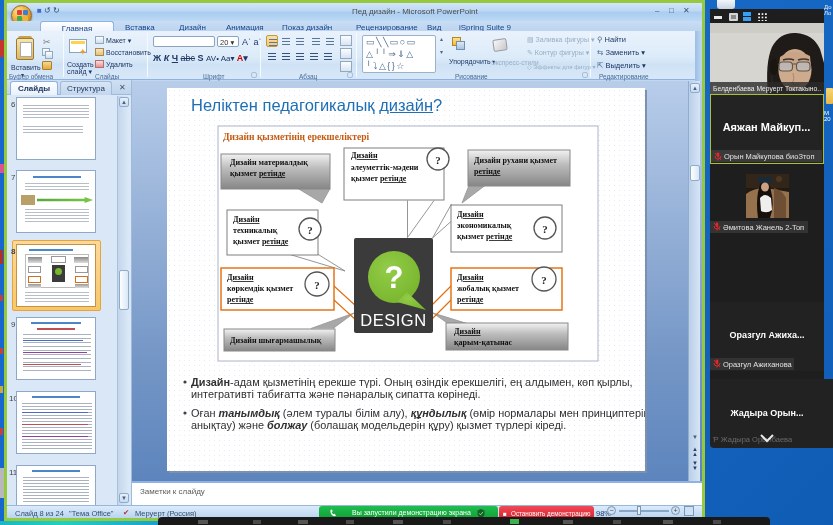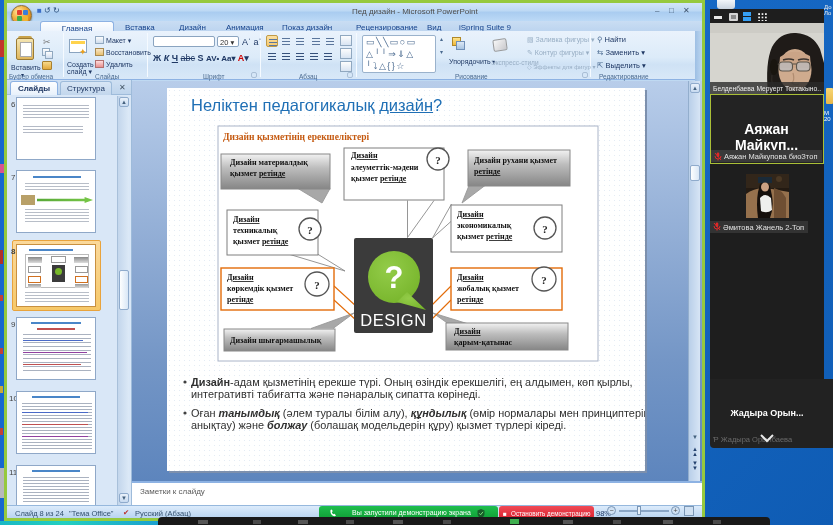--- a/index.html
+++ b/index.html
@@ -84,21 +84,21 @@
     <div class="abs" style="left:99px;top:6px;color:#1f3864;font-size:7px;">Макет ▾</div>
     <div class="abs" style="left:88px;top:17px;width:9px;height:8px;background:linear-gradient(#f8e6c8,#e8c070);border:1px solid #a88a50;"></div>
     <div class="abs" style="left:99px;top:18px;color:#1f3864;font-size:7px;">Восстановить</div>
     <div class="abs" style="left:88px;top:29px;width:9px;height:8px;background:linear-gradient(#fdd,#e89090);border:1px solid #b07070;"></div>
     <div class="abs" style="left:99px;top:30px;color:#1f3864;font-size:7px;">Удалить</div>
     <div class="abs" style="left:88px;top:42px;color:#4a6a90;font-size:6.5px;">Слайды</div>
 
     <div class="abs" style="left:146px;top:5px;width:62px;height:11px;background:#fff;border:1px solid #8aa4c0;border-radius:2px;"></div>
     <div class="abs" style="left:210px;top:5px;width:22px;height:11px;background:#fff;border:1px solid #8aa4c0;border-radius:2px;color:#333;padding:1px 2px;">20 ▾</div>
     <div class="abs" style="left:235px;top:6px;color:#1f3864;font-size:9px;">Aˈ aˈ</div>
-    <div class="abs" style="left:146px;top:22px;color:#1f3864;font-size:9px;font-weight:bold;">Ж <span style="font-style:italic">К</span> <span style="text-decoration:underline">Ч</span> <span style="text-decoration:line-through;font-weight:normal">abc</span> S <span style="font-weight:bold;font-size:8px">AV• Aa▾</span> <span style="color:#c00">A</span>▾</div>
+    <div class="abs" style="left:146px;top:22px;color:#1f3864;font-size:9px;font-weight:bold;">Ж <span style="font-style:italic">К</span> <span style="text-decoration:underline">Ч</span> <span style="text-decoration:line-through;font-weight:normal">abc</span> S <span style="font-weight:normal;font-size:8px">AV• Aa▾</span> <span style="color:#c00">A</span>▾</div>
     <div class="abs" style="left:196px;top:42px;color:#4a6a90;font-size:6.5px;">Шрифт</div>
     <div class="abs" style="left:244px;top:41px;width:6px;height:6px;border:1px solid #aabfd6;border-radius:2px;"></div>
 
     <div class="abs" style="left:259px;top:4px;width:12px;height:12px;background:linear-gradient(#fce0a2,#f6c96e);border:1px solid #c09a46;border-radius:2px;">
           <div class="abs" style="left:2px;top:3px;width:8px;height:7px;background:repeating-linear-gradient(#5b769c 0 1px,transparent 1px 3px);"></div>
         </div>
     <div class="abs" style="left:273px;top:4px;width:12px;height:12px;border-radius:2px;">
           <div class="abs" style="left:2px;top:3px;width:8px;height:7px;background:repeating-linear-gradient(#5b769c 0 1px,transparent 1px 3px);"></div>
         </div>
     <div class="abs" style="left:287px;top:4px;width:12px;height:12px;border-radius:2px;">
@@ -345,21 +345,21 @@
   </div>
 
   <div class="abs" style="left:125px;top:478px;width:570px;height:24px;background:#fff;border-top:2px solid #8db2e3;">
     <div class="abs" style="left:8px;top:4px;font-size:8px;color:#5a5a5a;">Заметки к слайду</div>
   </div>
 
   <div class="abs" style="left:0;top:502px;width:695px;height:13px;background:linear-gradient(#dcebfb,#b9d4f0);border-top:1px solid #96b8dd;font-size:7.5px;color:#33506e;">
     <div class="abs" style="left:8px;top:3px;">Слайд 8 из 24</div>
     <div class="abs" style="left:62px;top:3px;">"Тема Office"</div>
     <div class="abs" style="left:116px;top:2px;color:#b33;">✔</div>
-    <div class="abs" style="left:128px;top:3px;">Русский (Абзац)</div>
+    <div class="abs" style="left:128px;top:3px;">Меруерт (Россия)</div>
     <div class="abs" style="left:589px;top:3px;color:#1f3864;">98%</div>
   </div>
 </div>
 
 <div class="abs" style="left:319px;top:506px;width:179px;height:13px;background:linear-gradient(#1fbf4e,#0f9e35);border-radius:3px;color:#fff;font-size:7px;">
   <svg class="abs" style="left:10px;top:3px;" width="8" height="8" viewBox="0 0 8 8">
         <path d="M1.5 1 Q1 4.5 3.5 6.5 Q5.5 8 7 6.5 L5.5 4.8 L4.3 5.3 Q3 4.3 2.8 3 L3.8 2.2 L2.8 0.5 Z" fill="#fff"></path>
       </svg>
   <span class="abs" style="left:33px;top:3px;">Вы запустили демонстрацию экрана</span>
   <svg class="abs" style="left:158px;top:2.5px;" width="8" height="9" viewBox="0 0 8 9">
@@ -403,29 +403,29 @@
     <path d="M82.5 41 L86.5 41" stroke="#5d564c" stroke-width="1.1"></path>
     <path d="M64 42 L69 41" stroke="#5d564c" stroke-width="1"></path>
     <path d="M83 50 Q85 57 82 60 Q85 63 89 61" stroke="#b08c70" stroke-width="1.2" fill="none"></path>
     <path d="M62 52 Q60 62 68 68" stroke="#2b2622" stroke-width="1.6" fill="none"></path>
     <ellipse cx="64" cy="44" rx="4" ry="8" fill="#19150f"></ellipse>
     <rect y="59" width="114" height="12" fill="rgba(42,42,42,0.8)"></rect>
     <text x="3" y="68" font-size="8" fill="#ededed" font-family="Liberation Sans,sans-serif" textLength="108" lengthAdjust="spacingAndGlyphs">Белденбаева Меруерт Токтакыно..</text>
   </svg>
 
   <div class="abs" style="left:0;top:85px;width:114px;height:70px;background:#232323;border:1.5px solid #aabf37;">
-    <div class="abs" style="left:0;top:26px;width:111px;text-align:center;font-size:14px;font-weight:bold;color:#fff;">Аяжан  Майкуп...</div>
+    <div class="abs" style="left:0;top:26px;width:111px;text-align:center;font-size:11px;font-weight:bold;color:#fff;">Аяжан  Майкуп...</div>
     <div class="abs" style="left:0;top:55px;width:111px;height:12px;background:#3a3a3a;">
       <svg class="abs" style="left:3px;top:2px;" width="8" height="9" viewBox="0 0 8 9">
             <rect x="2.7" y="0.5" width="2.6" height="4.5" rx="1.3" fill="#e02828"></rect>
             <path d="M1 4 Q1 7 4 7 Q7 7 7 4" stroke="#e02828" stroke-width="1" fill="none"></path>
             <path d="M4 7 L4 8.5" stroke="#e02828" stroke-width="1"></path>
             <path d="M1 1 L7 8" stroke="#e02828" stroke-width="1"></path>
           </svg>
-      <span class="abs" style="left:13px;top:2px;font-size:7.5px;color:#e2e2e2;">Аяжан Майкупова биоЗтоп</span>
+      <span class="abs" style="left:13px;top:2px;font-size:7.5px;color:#e2e2e2;">Орын Майкупова биоЗтоп</span>
     </div>
   </div>
 
   <div class="abs" style="left:0;top:155px;width:114px;height:69px;background:#1e1e1e;">
     <svg class="abs" style="left:36px;top:10px;" width="43" height="44" viewBox="0 0 43 44">
       <rect width="43" height="44" fill="#231a12"></rect>
       <rect y="0" width="43" height="14" fill="#32261a"></rect>
       <rect x="12" y="3" width="14" height="6" fill="#1a2a38"></rect>
       <circle cx="33" cy="5" r="3" fill="#4a3824"></circle>
       <path d="M0 20 Q10 12 26 15 L43 18 L43 44 L0 44 Z" fill="#96714d"></path>
@@ -439,20 +439,32 @@
             <rect x="2.7" y="0.5" width="2.6" height="4.5" rx="1.3" fill="#e02828"></rect>
             <path d="M1 4 Q1 7 4 7 Q7 7 7 4" stroke="#e02828" stroke-width="1" fill="none"></path>
             <path d="M4 7 L4 8.5" stroke="#e02828" stroke-width="1"></path>
             <path d="M1 1 L7 8" stroke="#e02828" stroke-width="1"></path>
           </svg>
       <span class="abs" style="left:13px;top:2px;font-size:7.5px;color:#e2e2e2;">Әмитова Жанель 2-Топ</span>
     </div>
   </div>
 
 
+  <div class="abs" style="left:0;top:293px;width:114px;height:69px;background:#222;">
+    <div class="abs" style="left:0;top:28px;width:114px;text-align:center;font-size:9px;font-weight:bold;color:#fff;">Оразгул  Ажиха...</div>
+    <div class="abs" style="left:0;top:56px;width:84px;height:12px;background:#333;">
+      <svg class="abs" style="left:3px;top:1px;" width="8" height="9" viewBox="0 0 8 9">
+            <rect x="2.7" y="0.5" width="2.6" height="4.5" rx="1.3" fill="#e02828"></rect>
+            <path d="M1 4 Q1 7 4 7 Q7 7 7 4" stroke="#e02828" stroke-width="1" fill="none"></path>
+            <path d="M4 7 L4 8.5" stroke="#e02828" stroke-width="1"></path>
+            <path d="M1 1 L7 8" stroke="#e02828" stroke-width="1"></path>
+          </svg>
+      <span class="abs" style="left:13px;top:2px;font-size:7.5px;color:#e2e2e2;">Оразгул Ажиханова</span>
+    </div>
+  </div>
 
   <div class="abs" style="left:0;top:362px;width:130px;height:69px;background:#222;border-radius:0 0 4px 4px;margin-top:8px;">
     <div class="abs" style="left:0;top:29px;width:114px;text-align:center;font-size:9px;font-weight:bold;color:#fff;">Жадыра  Орын...</div>
     <div class="abs" style="left:3px;top:56px;font-size:7.5px;color:#6a6a6a;">Ƥ Жадыра Орынбаева</div>
     <svg class="abs" style="left:49px;top:54px;" width="16" height="10" viewBox="0 0 16 10">
           <path d="M2 2 L8 8 L14 2" stroke="#e8e8e8" stroke-width="2" fill="none"></path>
         </svg>
   </div>
 </div>
 

